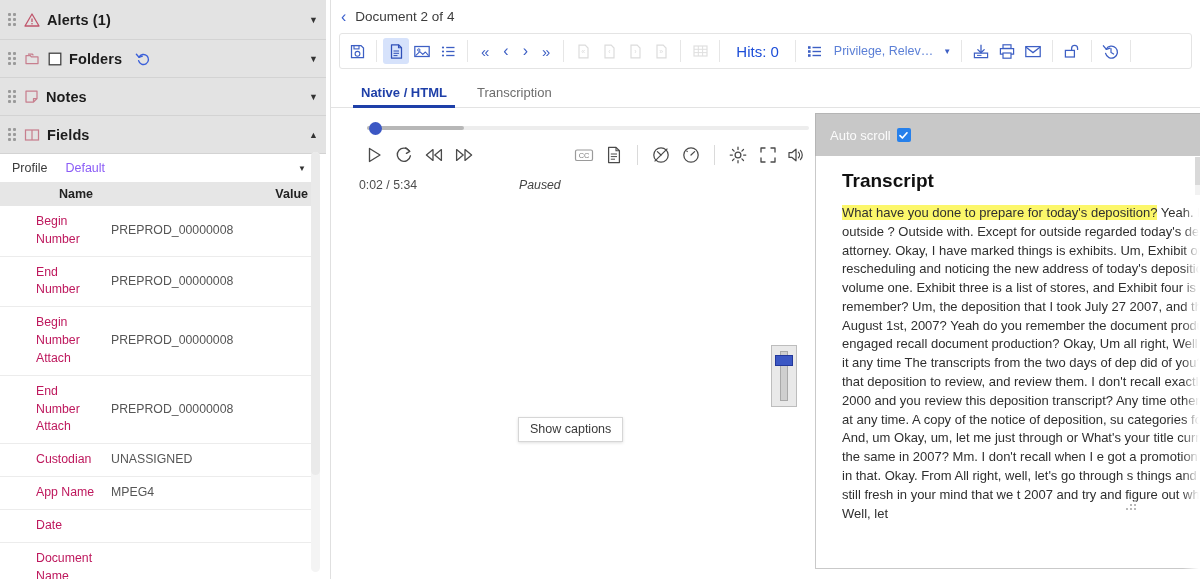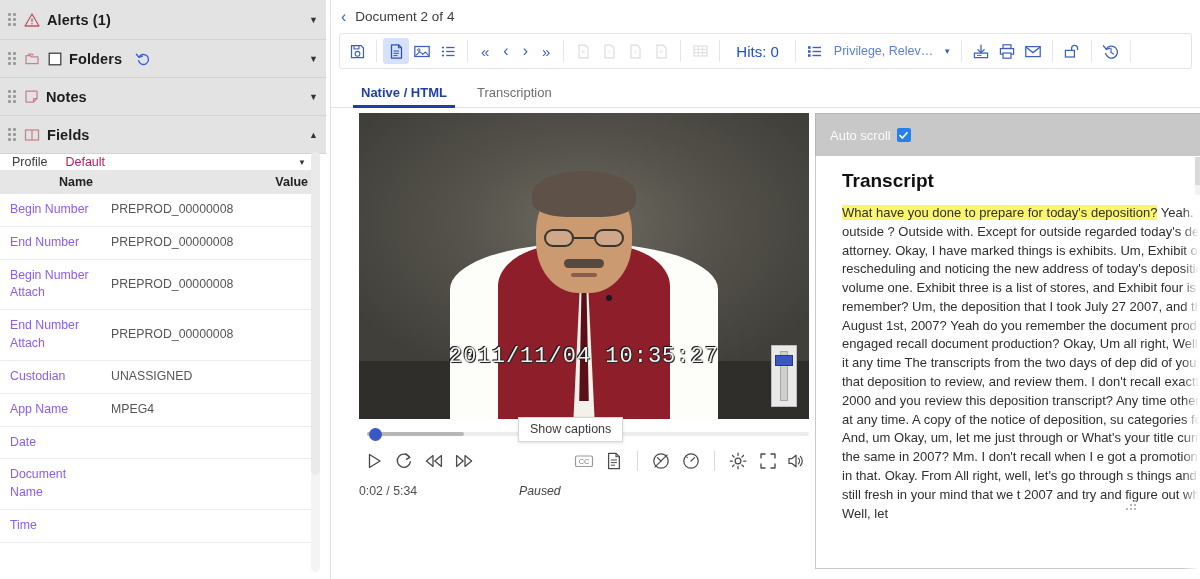--- a/index.html
+++ b/index.html
@@ -41,40 +41,40 @@
     letter-spacing: .1px;
   }
   .ph-caret {
     position: absolute; right: 12px; top: 50%; transform: translateY(-50%);
     font-size: 9px; color: #333;
   }
   .ico { flex: 0 0 auto; display: inline-flex; align-items: center; margin-right: 7px; }
   .ico svg { display: block; }
 
   .profile-row {
-    height: 16px; display: flex; align-items: center;
+    height: 28px; display: flex; align-items: center;
     padding: 0 12px 0 12px; position: relative; background: #fff;
     border-bottom: 1px solid #fff;
   }
   .profile-label { font-size: 12.5px; color: #3b3b3b; margin-right: 18px; }
-  .profile-value { font-size: 12.5px; color: #be185d; }
+  .profile-value { font-size: 12.5px; color: #8b5cf6; }
   .profile-caret { position: absolute; right: 24px; top: 50%; transform: translateY(-50%); font-size: 8px; color: #333; }
 
   .fields-wrap { position: relative; background: #fff; }
   table.fields { width: 316px; border-collapse: collapse; table-layout: fixed; }
   table.fields th {
     background: #e6e6e6; text-align: right; font-size: 12.5px; font-weight: bold;
     color: #222; padding: 5px 8px 5px 10px;
   }
   table.fields th.c1 { width: 101px; }
   table.fields td {
     font-size: 12.3px; color: #555; padding: 7px 6px 7px 10px;
     border-bottom: 1px solid #ececec; vertical-align: middle; line-height: 1.45;
   }
-  table.fields td.name { width: 101px; color: #8b5cf6; }
+  table.fields td.name { width: 101px; color: #be185d; padding-left: 36px; }
   table.fields tr:first-child td { border-top: none; }
 
   .sb-scroll-track {
     position: absolute; top: 152px; right: 10px; width: 9px; height: 420px;
     background: #f4f4f4; border-radius: 5px;
   }
   .sb-scroll-thumb {
     position: absolute; top: 0; left: 0; width: 9px; height: 323px;
     background: #eaeaea; border-radius: 5px;
   }
@@ -568,38 +568,20 @@
 
     <div class="tabs">
       <div class="tab active">Native / HTML</div>
       <div class="tab">Transcription</div>
     </div>
 
     <div class="content">
 
       <div class="video-col">
         <div class="video-box">
-          <div class="video-frame">
-            <div class="vf-bg"></div>
-            <div class="vf-floor"></div>
-            <div class="vf-body"></div>
-            <div class="vf-vest"></div>
-            <div class="vf-shirt"></div>
-            <div class="vf-tie"></div>
-            <div class="vf-neck"></div>
-            <div class="vf-head"></div>
-            <div class="vf-hair"></div>
-            <div class="vf-glass-l"></div>
-            <div class="vf-glass-r"></div>
-            <div class="vf-bridge"></div>
-            <div class="vf-stash"></div>
-            <div class="vf-mouth"></div>
-            <div class="vf-mic"></div>
-            <div class="vf-ts">2011/11/04 10:35:27</div>
-          </div>
 
           <div class="vol-vert">
             <div class="vol-track"></div>
             <div class="vol-thumb"></div>
           </div>
 
           <div class="seek-row">
             <div class="seek">
               <div class="seek-track"></div>
               <div class="seek-fill"></div>

